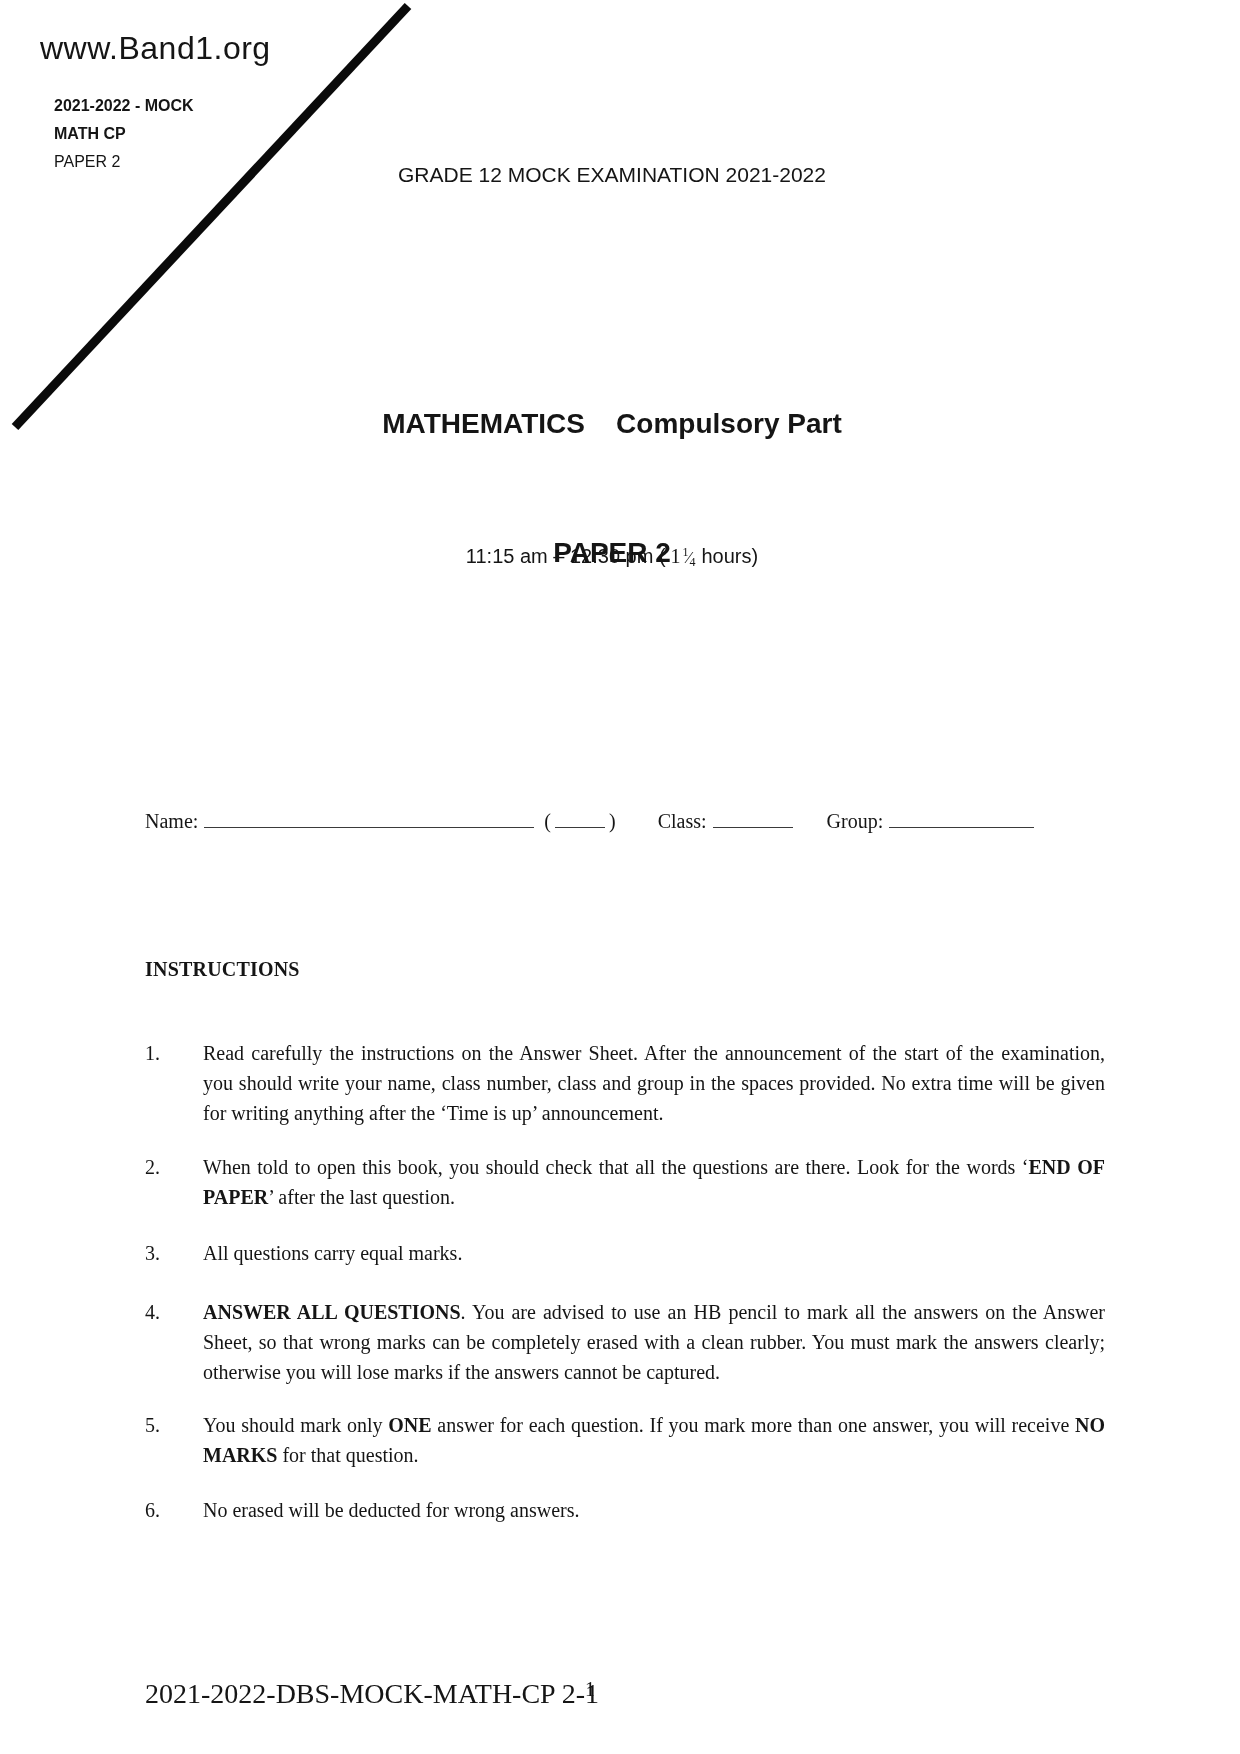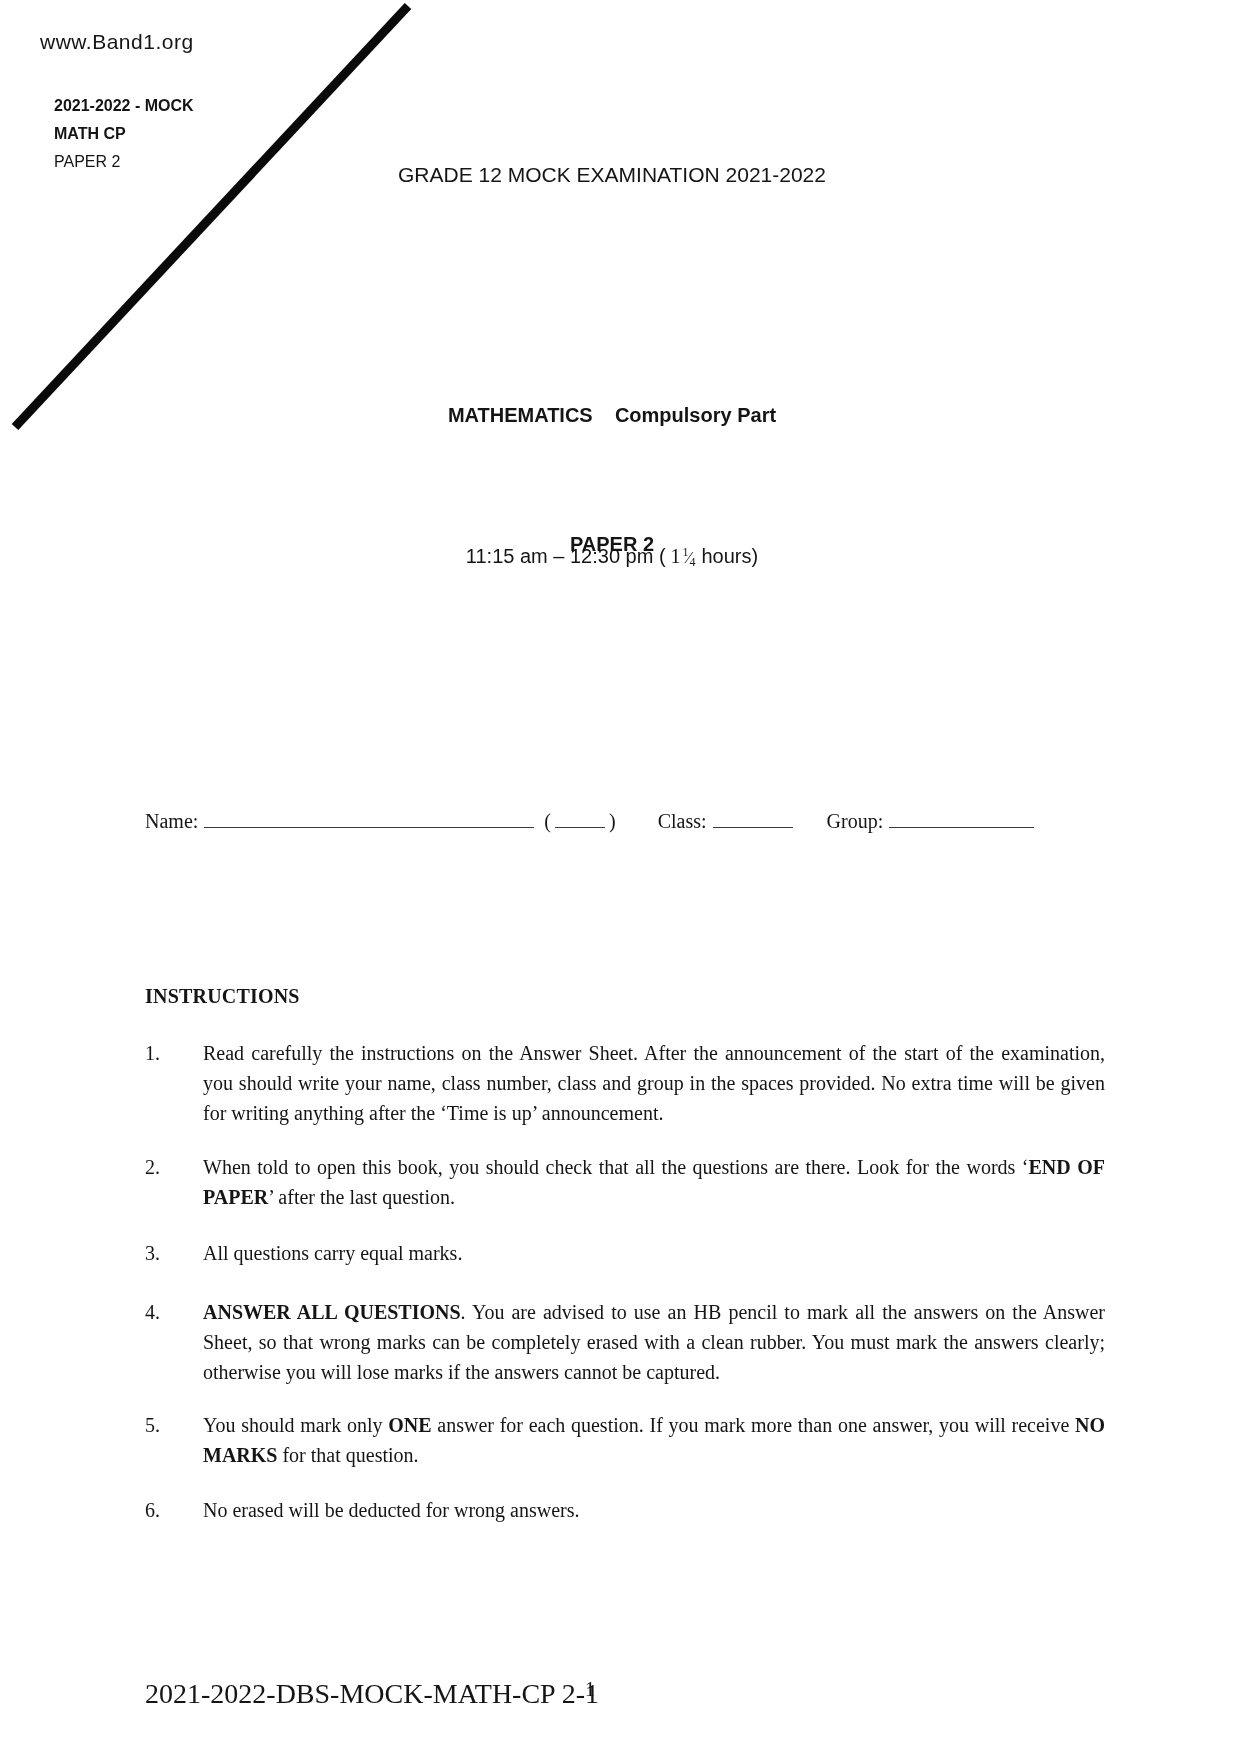--- a/index.html
+++ b/index.html
@@ -5,50 +5,50 @@
   html,body{margin:0;padding:0;}
   body{
     width:1240px;height:1754px;position:relative;background:#ffffff;
     font-family:"Liberation Serif",serif;color:#151515;overflow:hidden;
   }
   .abs{position:absolute;}
   .sans{font-family:"Liberation Sans","DejaVu Sans",sans-serif;}
   .b{font-weight:bold;}
 
   
-  .watermark{left:40px;top:30px;font-size:21px;letter-spacing:.5px;}
+  .watermark{left:40px;top:30px;font-size:32px;letter-spacing:.5px;}
   .corner{left:54px;top:92px;font-size:16px;line-height:28px;}
 
   
   .diag{left:0;top:0;pointer-events:none;}
 
   
   .ccol{left:0;width:1224px;text-align:center;}
   .school{top:158px;font-size:21px;line-height:34px;}
-  .examtitle{top:308px;font-size:20px;font-weight:bold;line-height:43px;white-space:pre;}
+  .examtitle{top:316px;font-size:28px;font-weight:bold;line-height:43px;white-space:pre;}
   .timeline{top:545px;font-size:20px;}
   .frac{font-family:"Liberation Serif",serif;margin-left:5px;}
   .frac sup{font-size:12px;vertical-align:7px;margin-left:2px;}
   .frac .fsl{font-size:17px;margin:0 -1px;}
   .frac sub{font-size:12px;vertical-align:-3px;}
   .time-suffix{margin-left:6px;}
 
   
   .namerow{left:145px;top:806px;font-size:20px;white-space:nowrap;}
   .blank{display:inline-block;border-bottom:1.5px solid #3a3a3a;height:1.05em;vertical-align:baseline;}
   .blank.name{width:330px;margin-left:6px;margin-right:8px;}
   .blank.paren{width:50px;margin:0 4px;}
   .blank.class{width:80px;margin-left:6px;}
   .blank.group{width:145px;margin-left:6px;}
   .paren-open{margin-left:2px;}
   .classlab{margin-left:42px;margin-top:45px;}
   .grouplab{margin-left:34px;}
 
   
-  .ins-head{left:145px;top:985px;font-size:20px;font-weight:bold;letter-spacing:.2px;}
+  .ins-head{left:145px;top:958px;font-size:20px;font-weight:bold;letter-spacing:.2px;}
   .item{position:absolute;left:145px;width:960px;display:flex;font-size:20px;line-height:30px;}
   .item .num{width:58px;flex:none;}
   .item .txt{width:902px;text-align:justify;}
   .i1{top:1038px;} .i2{top:1152px;} .i3{top:1238px;}
   .i4{top:1297px;} .i5{top:1410px;} .i6{top:1495px;}
 
   
   .footer-code{left:145px;top:1678px;font-size:28px;}
   .footer-page{left:585px;top:1678px;font-size:20px;}
 </style>

